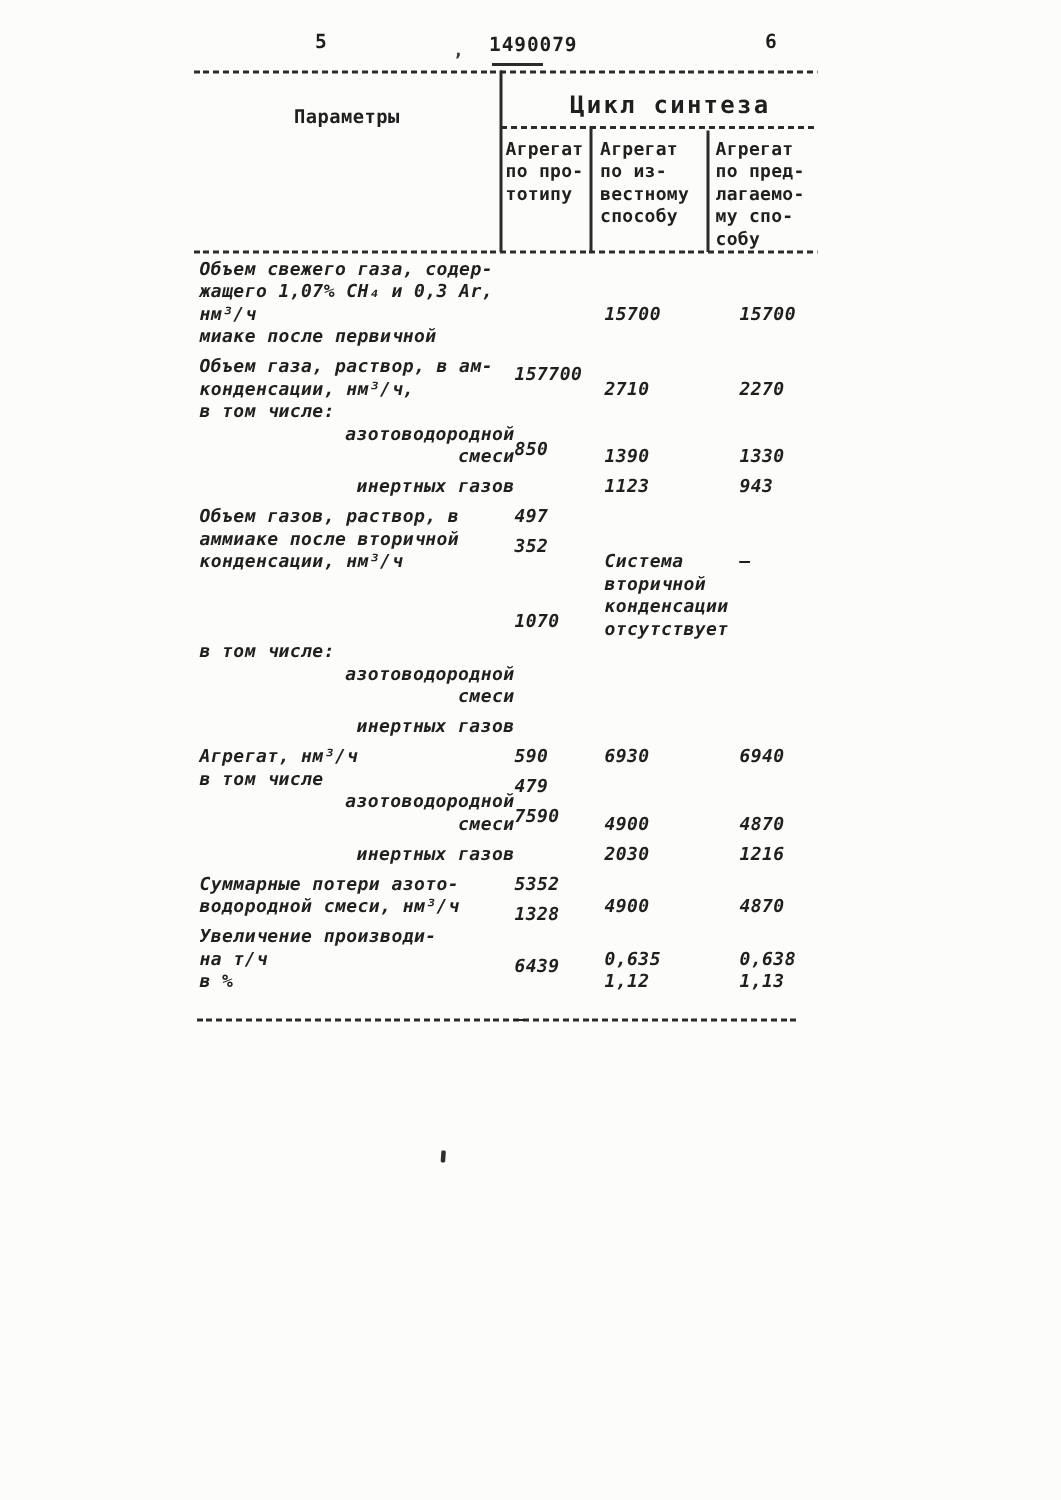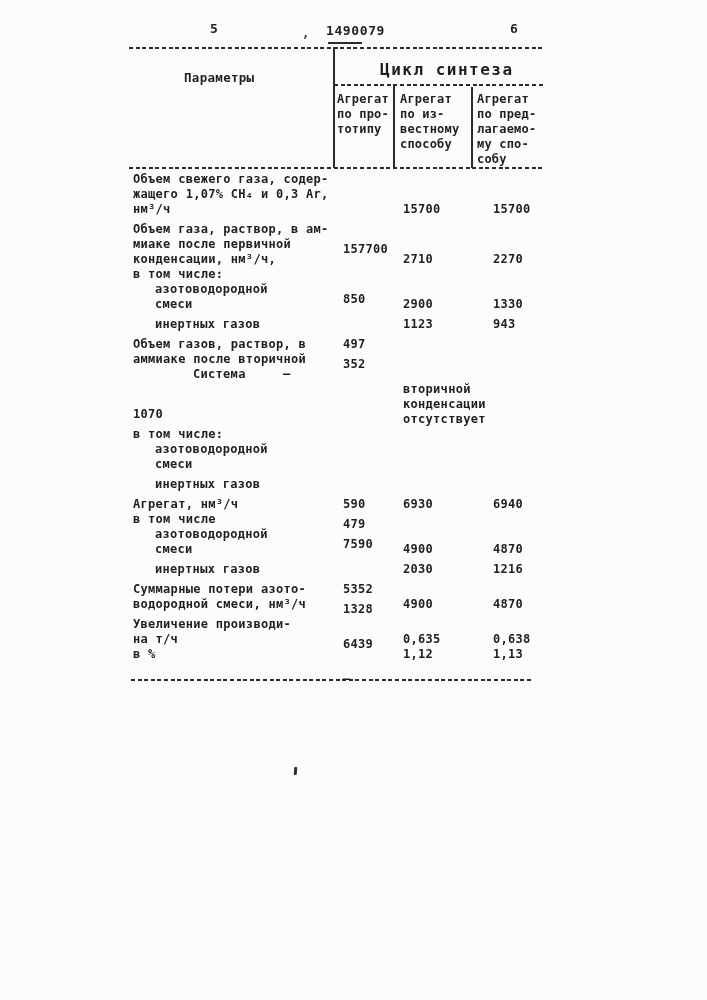--- a/index.html
+++ b/index.html
@@ -43,24 +43,24 @@
   .col-hdr {
     font-size: 12px; line-height: 15px;
     white-space: pre-line; letter-spacing: 0.2px;
   }
 
   
   .tbody {
     left: 133px; top: 172px; width: 560px;
     font-size: 12px; letter-spacing: 0.3px;
   }
-  .tline { display: flex; height: 15px; line-height: 15px; }
+  .tline { display: flex; height: 15px; line-height: 15px; font-style: italic; }
   .tline.gap { margin-top: 5px; }
   .lbl { width: 210px; white-space: pre; flex: 0 0 auto; }
-  .lbl.ind { padding-left: 22px; width: 188px; }
+  .lbl.ind { padding-left: 22px; width: 188px; text-align: right; }
   .c  { white-space: pre; flex: 0 0 auto; }
   .c1 { width: 60px; margin-top: 40px; }
   .c2 { width: 90px; }
   .c3 { width: 60px; }
 
   
   .speck {
     width: 3px; height: 8px; background: #2f2f2f;
     transform: rotate(4deg); border-radius: 1px;
   }
@@ -78,21 +78,21 @@
 
   <div class="abs hdash" style="left:129px; top:47px;  width:416px;"></div>
   <div class="abs hdash" style="left:334px; top:84px;  width:211px;"></div>
   <div class="abs hdash" style="left:129px; top:167px; width:416px;"></div>
   <div class="abs hdash" style="left:131px; top:679px; width:402px;"></div>
 
   <div class="abs vline" style="left:333px; top:47px; height:121px;"></div>
   <div class="abs vline" style="left:393px; top:84px; height:84px;"></div>
   <div class="abs vline" style="left:471px; top:87px; height:81px;"></div>
 
-  <div class="abs param-hdr" style="left:184px; top:70px;">Параметры</div>
+  <div class="abs param-hdr" style="left:196px; top:70px;">Параметры</div>
   <div class="abs group-hdr" style="left:380px; top:60px;">Цикл синтеза</div>
 
   <div class="abs col-hdr" style="left:337px; top:92px; width:56px;">Агрегат
 по про-
 тотипу</div>
   <div class="abs col-hdr" style="left:400px; top:92px; width:70px;">Агрегат
 по из-
 вестному
 способу</div>
   <div class="abs col-hdr" style="left:477px; top:92px; width:68px;">Агрегат
@@ -113,28 +113,28 @@
         <span class="c c1"></span>
         <span class="c c2"></span>
         <span class="c c3"></span>
       </div>
       <div class="tline">
         <span class="lbl">нм³/ч</span>
         <span class="c c1">157700</span>
         <span class="c c2">15700</span>
         <span class="c c3">15700</span>
       </div>
+      <div class="tline">
+        <span class="lbl">миаке после первичной</span>
+        <span class="c c1"></span>
+        <span class="c c2"></span>
+        <span class="c c3"></span>
+      </div>
       <div class="tline gap">
         <span class="lbl">Объем газа, раствор, в ам-</span>
-        <span class="c c1"></span>
-        <span class="c c2"></span>
-        <span class="c c3"></span>
-      </div>
-      <div class="tline">
-        <span class="lbl">миаке после первичной</span>
         <span class="c c1"></span>
         <span class="c c2"></span>
         <span class="c c3"></span>
       </div>
       <div class="tline">
         <span class="lbl">конденсации, нм³/ч,</span>
         <span class="c c1">850</span>
         <span class="c c2">2710</span>
         <span class="c c3">2270</span>
       </div>
@@ -146,21 +146,21 @@
       </div>
       <div class="tline">
         <span class="lbl ind">азотоводородной</span>
         <span class="c c1"></span>
         <span class="c c2"></span>
         <span class="c c3"></span>
       </div>
       <div class="tline">
         <span class="lbl ind">смеси</span>
         <span class="c c1">497</span>
-        <span class="c c2">2900</span>
+        <span class="c c2">1390</span>
         <span class="c c3">1330</span>
       </div>
       <div class="tline gap">
         <span class="lbl ind">инертных газов</span>
         <span class="c c1">352</span>
         <span class="c c2">1123</span>
         <span class="c c3">943</span>
       </div>
       <div class="tline gap">
         <span class="lbl">Объем газов, раствор, в</span>
@@ -168,20 +168,21 @@
         <span class="c c2"></span>
         <span class="c c3"></span>
       </div>
       <div class="tline">
         <span class="lbl">аммиаке после вторичной</span>
         <span class="c c1"></span>
         <span class="c c2"></span>
         <span class="c c3"></span>
       </div>
       <div class="tline">
+        <span class="lbl">конденсации, нм³/ч</span>
         <span class="c c1">1070</span>
         <span class="c c2">Система</span>
         <span class="c c3">–</span>
       </div>
       <div class="tline">
         <span class="lbl"></span>
         <span class="c c1"></span>
         <span class="c c2">вторичной</span>
         <span class="c c3"></span>
       </div>

